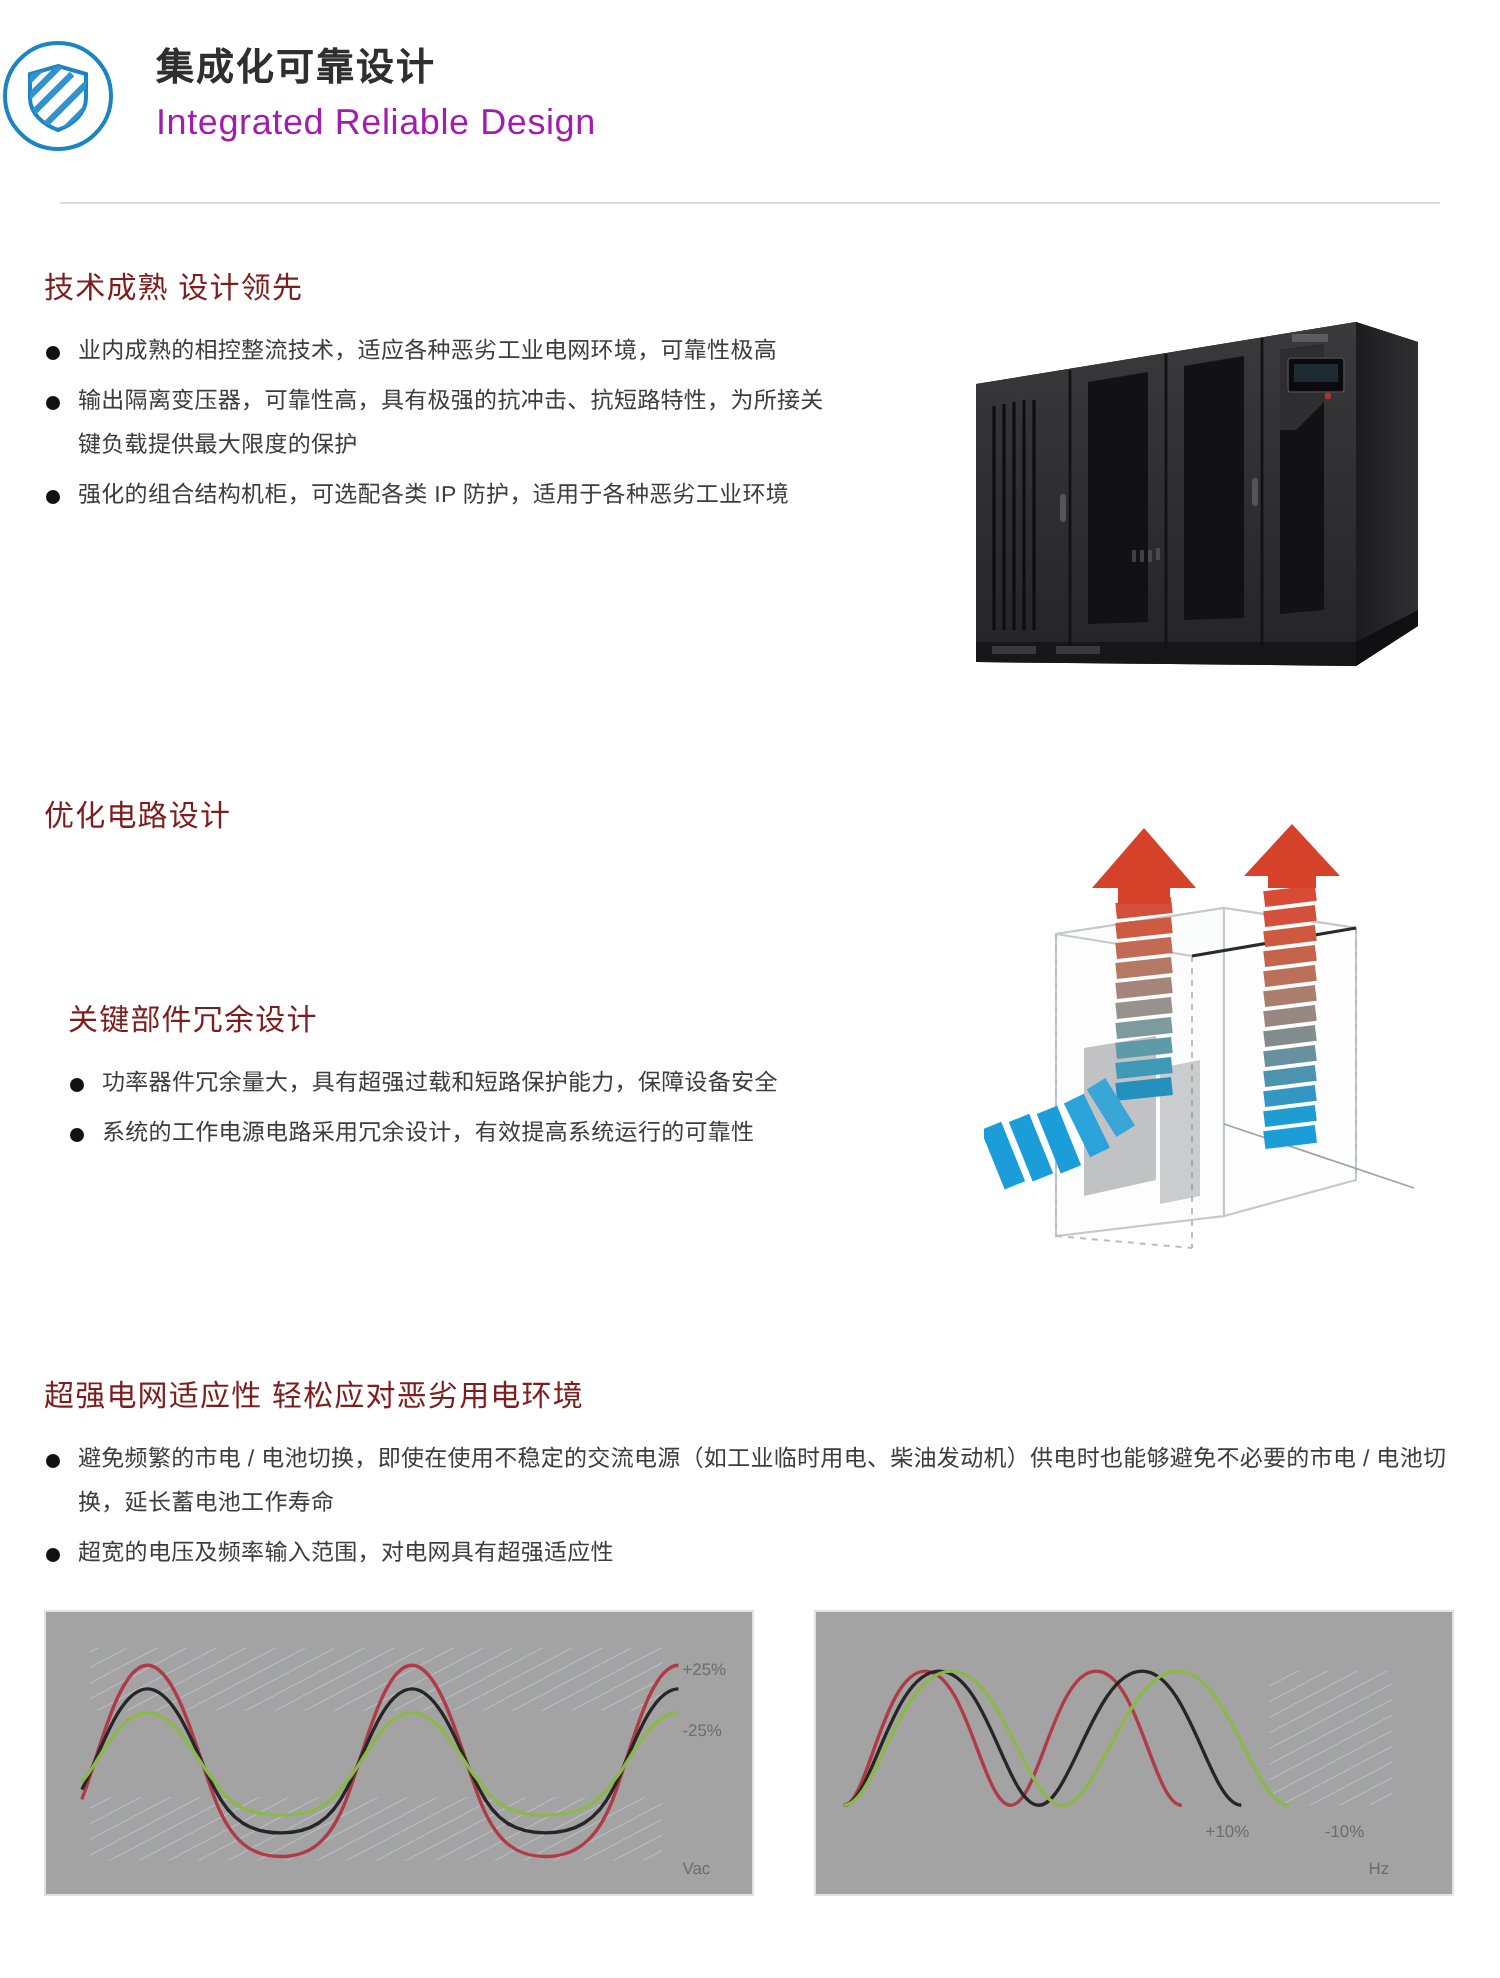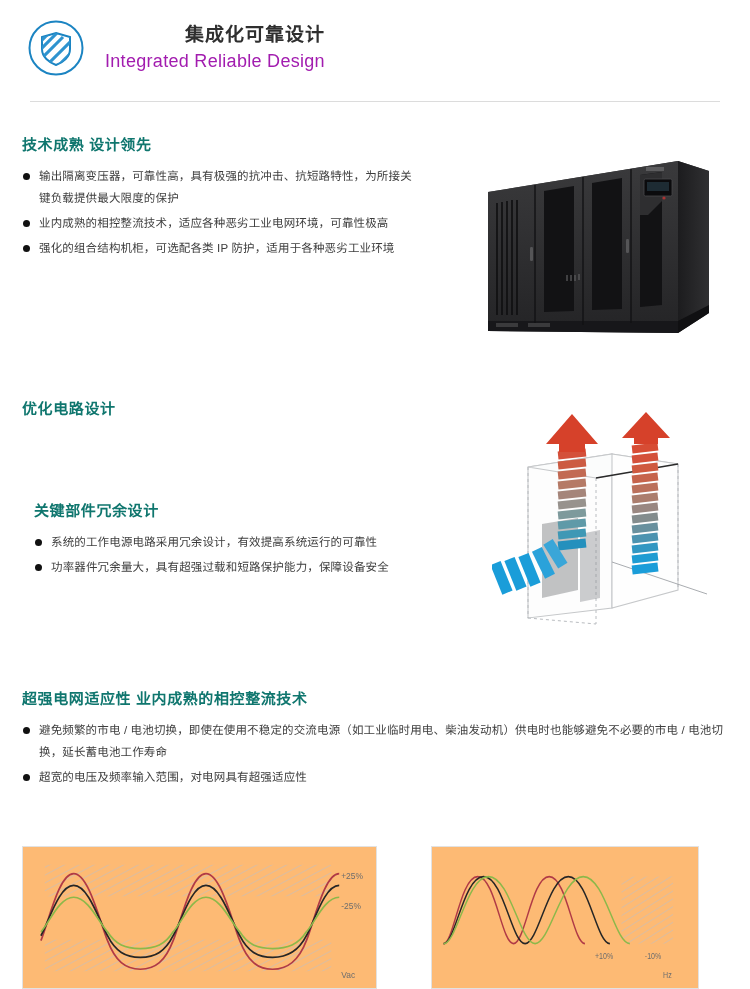--- a/index.html
+++ b/index.html
@@ -21,22 +21,20 @@
     background: #fff;
   }
 
   
   .header {
     position: absolute;
     left: 0; top: 0;
     width: 750px; height: 96px;
     display: flex;
     align-items: center;
-    padding-left: 27px;
-    text-align: right;
   }
   .header-icon {
     width: 58px; height: 58px;
     flex: 0 0 58px;
     position: relative;
   }
   .header-text { margin-left: 20px; }
   .title-cn {
     font-size: 19px;
     font-weight: bold;
@@ -59,23 +57,23 @@
   }
 
   
   .col-left {
     position: absolute;
     left: 22px;
     width: 400px;
   }
 
   .sec-head {
-    color: #0f766e;
+    color: #7f1d1d;
     font-size: 15px;
-    font-weight: bold;
+    font-weight: normal;
     letter-spacing: 0.6px;
     line-height: 22px;
     margin-bottom: 9px;
   }
 
   ul.bullets { list-style: none; }
   ul.bullets li {
     position: relative;
     padding-left: 17px;
     font-size: 11.5px;
@@ -108,26 +106,26 @@
   .img-airflow {
     position: absolute;
     left: 492px; top: 412px;
     width: 230px; height: 240px;
   }
 
   
   .chart-box {
     position: absolute;
     border: 1px solid #e2e2e2;
-    background: #fdba74;
-    top: 846px;
+    background: #a3a3a3;
+    top: 805px;
     height: 143px;
   }
   .chart-left  { left: 22px;  width: 355px; }
-  .chart-right { left: 407px; width: 268px; margin-left: 24px; }
+  .chart-right { left: 407px; width: 320px; }
   .chart-box svg { display: block; width: 100%; height: 100%; }
   .axlbl { font-family: "Liberation Sans", sans-serif; font-size: 8.5px; fill: #6d6d6d; }
 </style>
 </head>
 <body>
 
 <div class="page">
 
   <div class="header">
     <div class="header-icon">
@@ -154,40 +152,40 @@
     <div class="header-text">
       <div class="title-cn">集成化可靠设计</div>
       <div class="title-en">Integrated Reliable Design</div>
     </div>
   </div>
   <div class="header-rule"></div>
 
   <div class="col-left block-1">
     <div class="sec-head">技术成熟 设计领先</div>
     <ul class="bullets">
+      <li>业内成熟的相控整流技术，适应各种恶劣工业电网环境，可靠性极高</li>
       <li>输出隔离变压器，可靠性高，具有极强的抗冲击、抗短路特性，为所接关键负载提供最大限度的保护</li>
-      <li>业内成熟的相控整流技术，适应各种恶劣工业电网环境，可靠性极高</li>
       <li>强化的组合结构机柜，可选配各类 IP 防护，适用于各种恶劣工业环境</li>
     </ul>
   </div>
 
   <div class="col-left block-2">
     <div class="sec-head">优化电路设计</div>
   </div>
 
   <div class="col-left block-3">
     <div class="sec-head">关键部件冗余设计</div>
     <ul class="bullets">
+      <li>功率器件冗余量大，具有超强过载和短路保护能力，保障设备安全</li>
       <li>系统的工作电源电路采用冗余设计，有效提高系统运行的可靠性</li>
-      <li>功率器件冗余量大，具有超强过载和短路保护能力，保障设备安全</li>
     </ul>
   </div>
 
   <div class="col-left block-4">
-    <div class="sec-head">超强电网适应性 业内成熟的相控整流技术</div>
+    <div class="sec-head">超强电网适应性 轻松应对恶劣用电环境</div>
     <ul class="bullets">
       <li>避免频繁的市电 / 电池切换，即使在使用不稳定的交流电源（如工业临时用电、柴油发动机）供电时也能够避免不必要的市电 / 电池切换，延长蓄电池工作寿命</li>
       <li>超宽的电压及频率输入范围，对电网具有超强适应性</li>
     </ul>
   </div>
 
   <div class="img-ups">
     <svg viewBox="0 0 262 195" width="262" height="195">
       <defs>
         <linearGradient id="topG" x1="0" y1="0" x2="1" y2="0">

